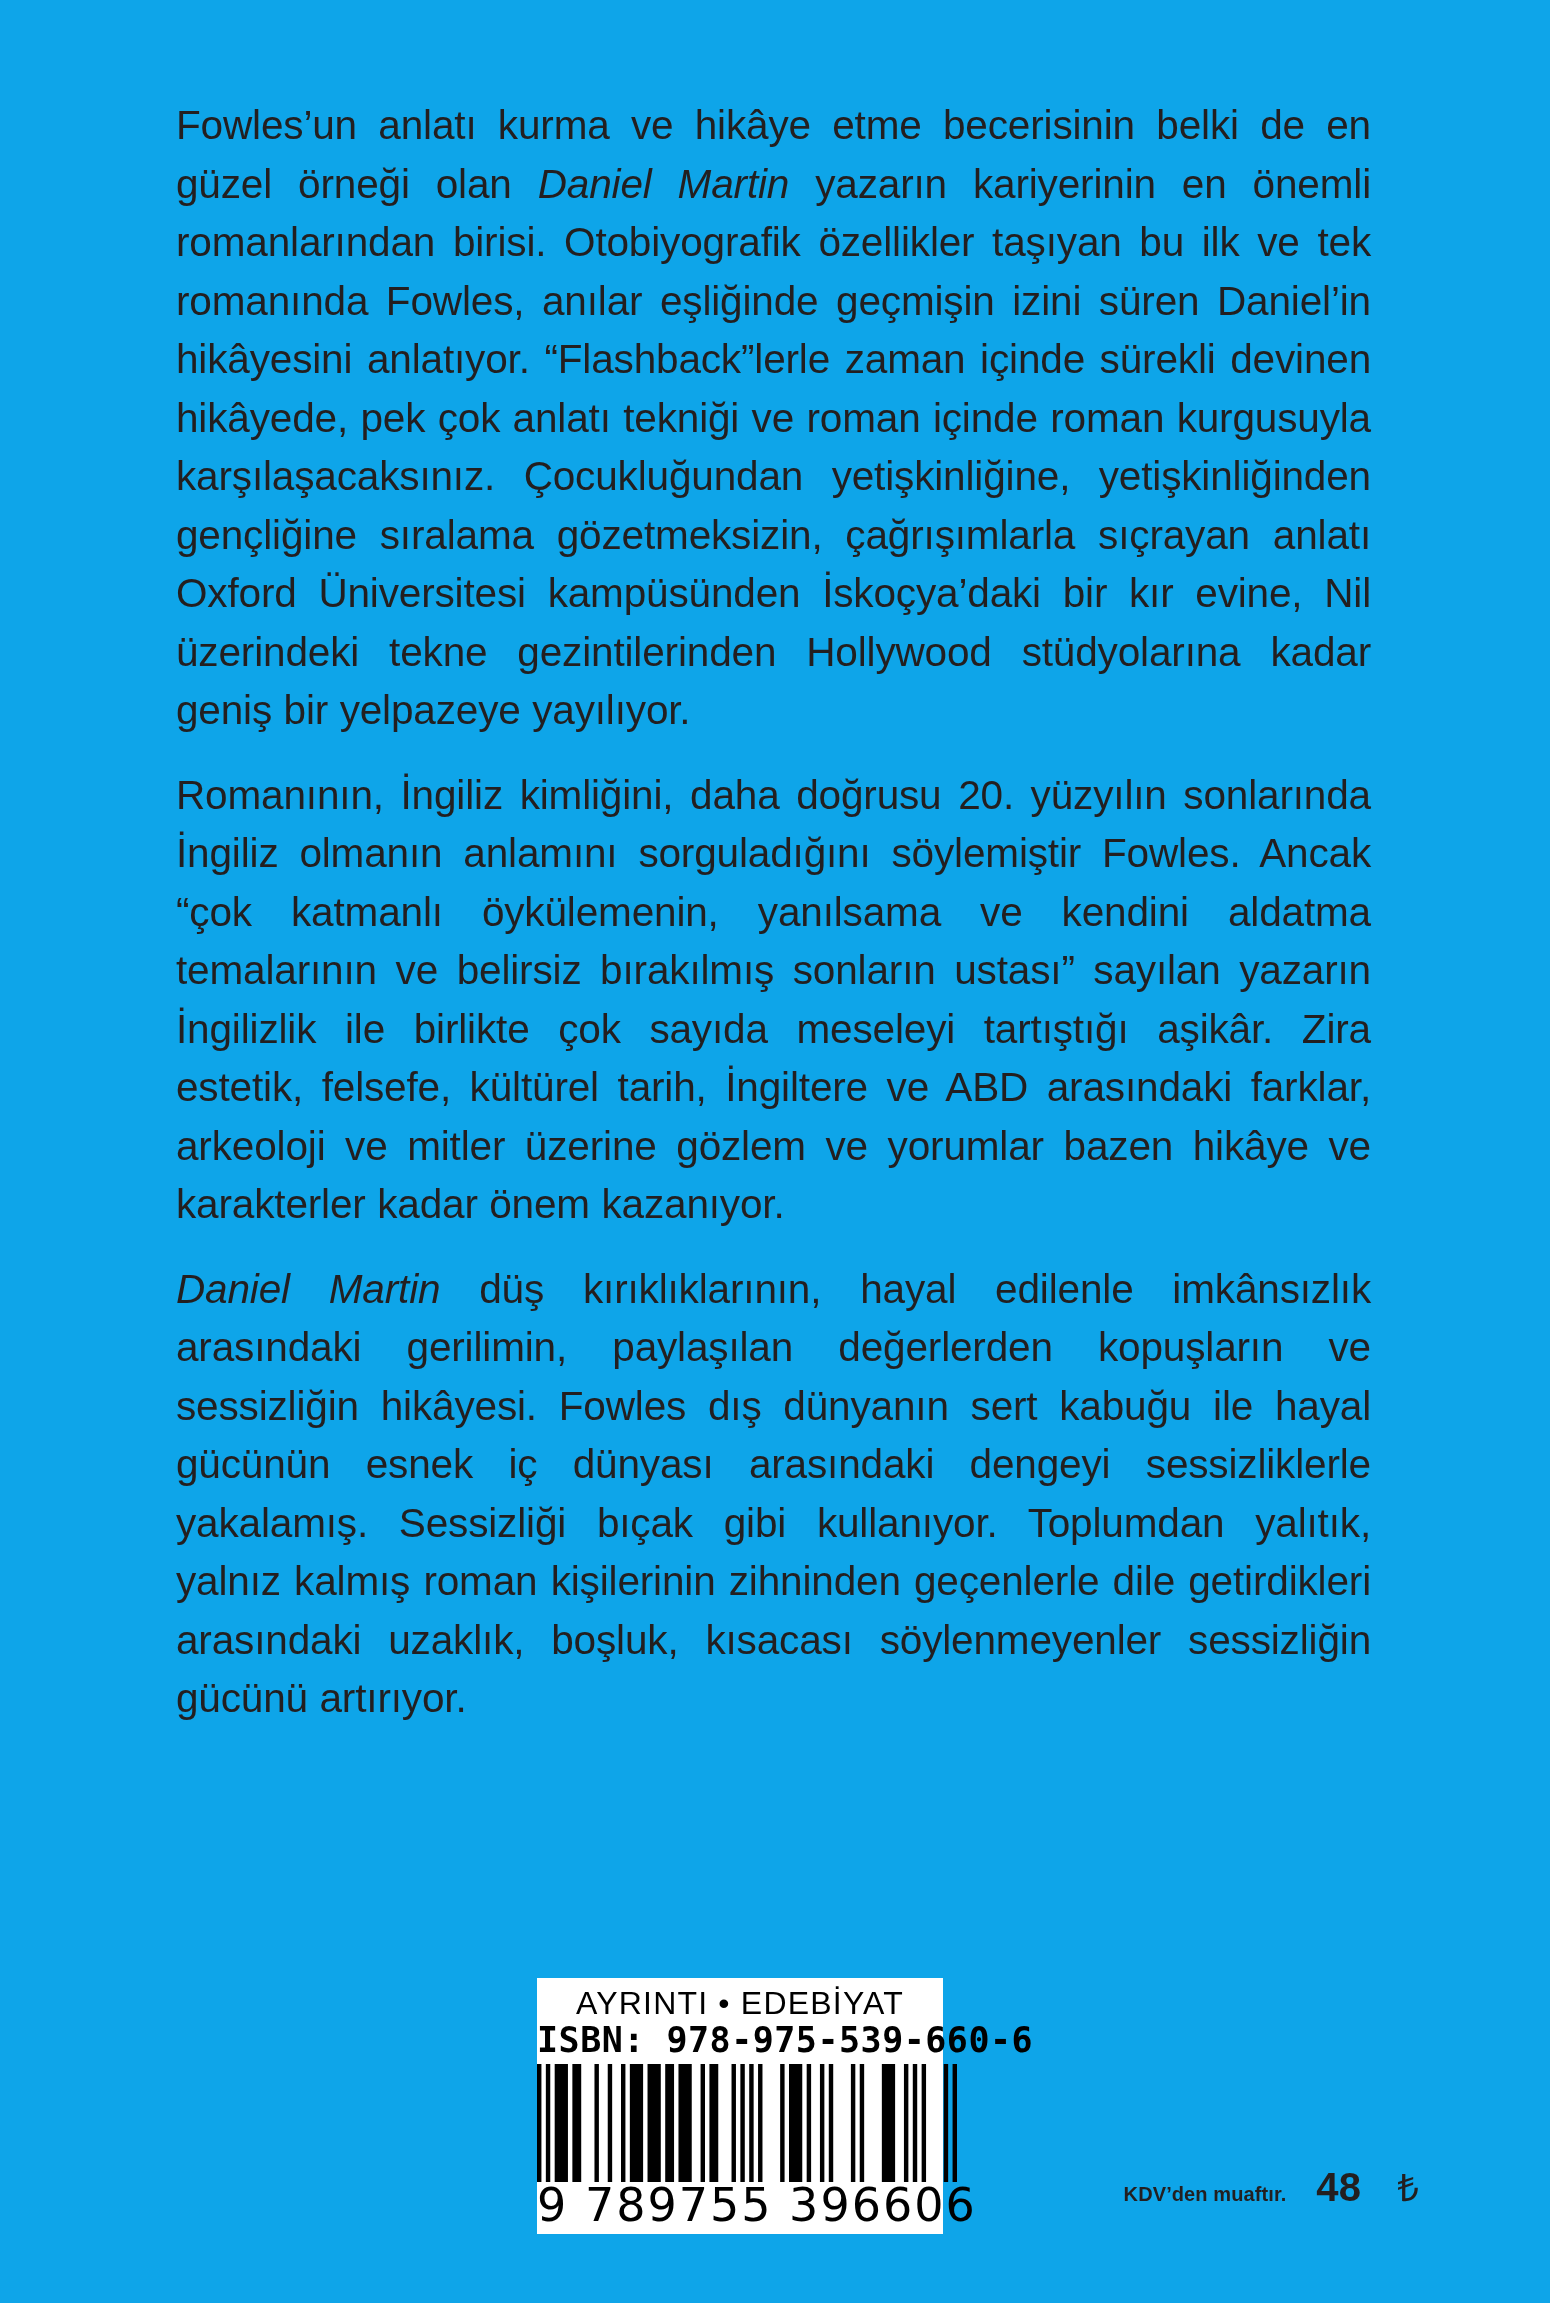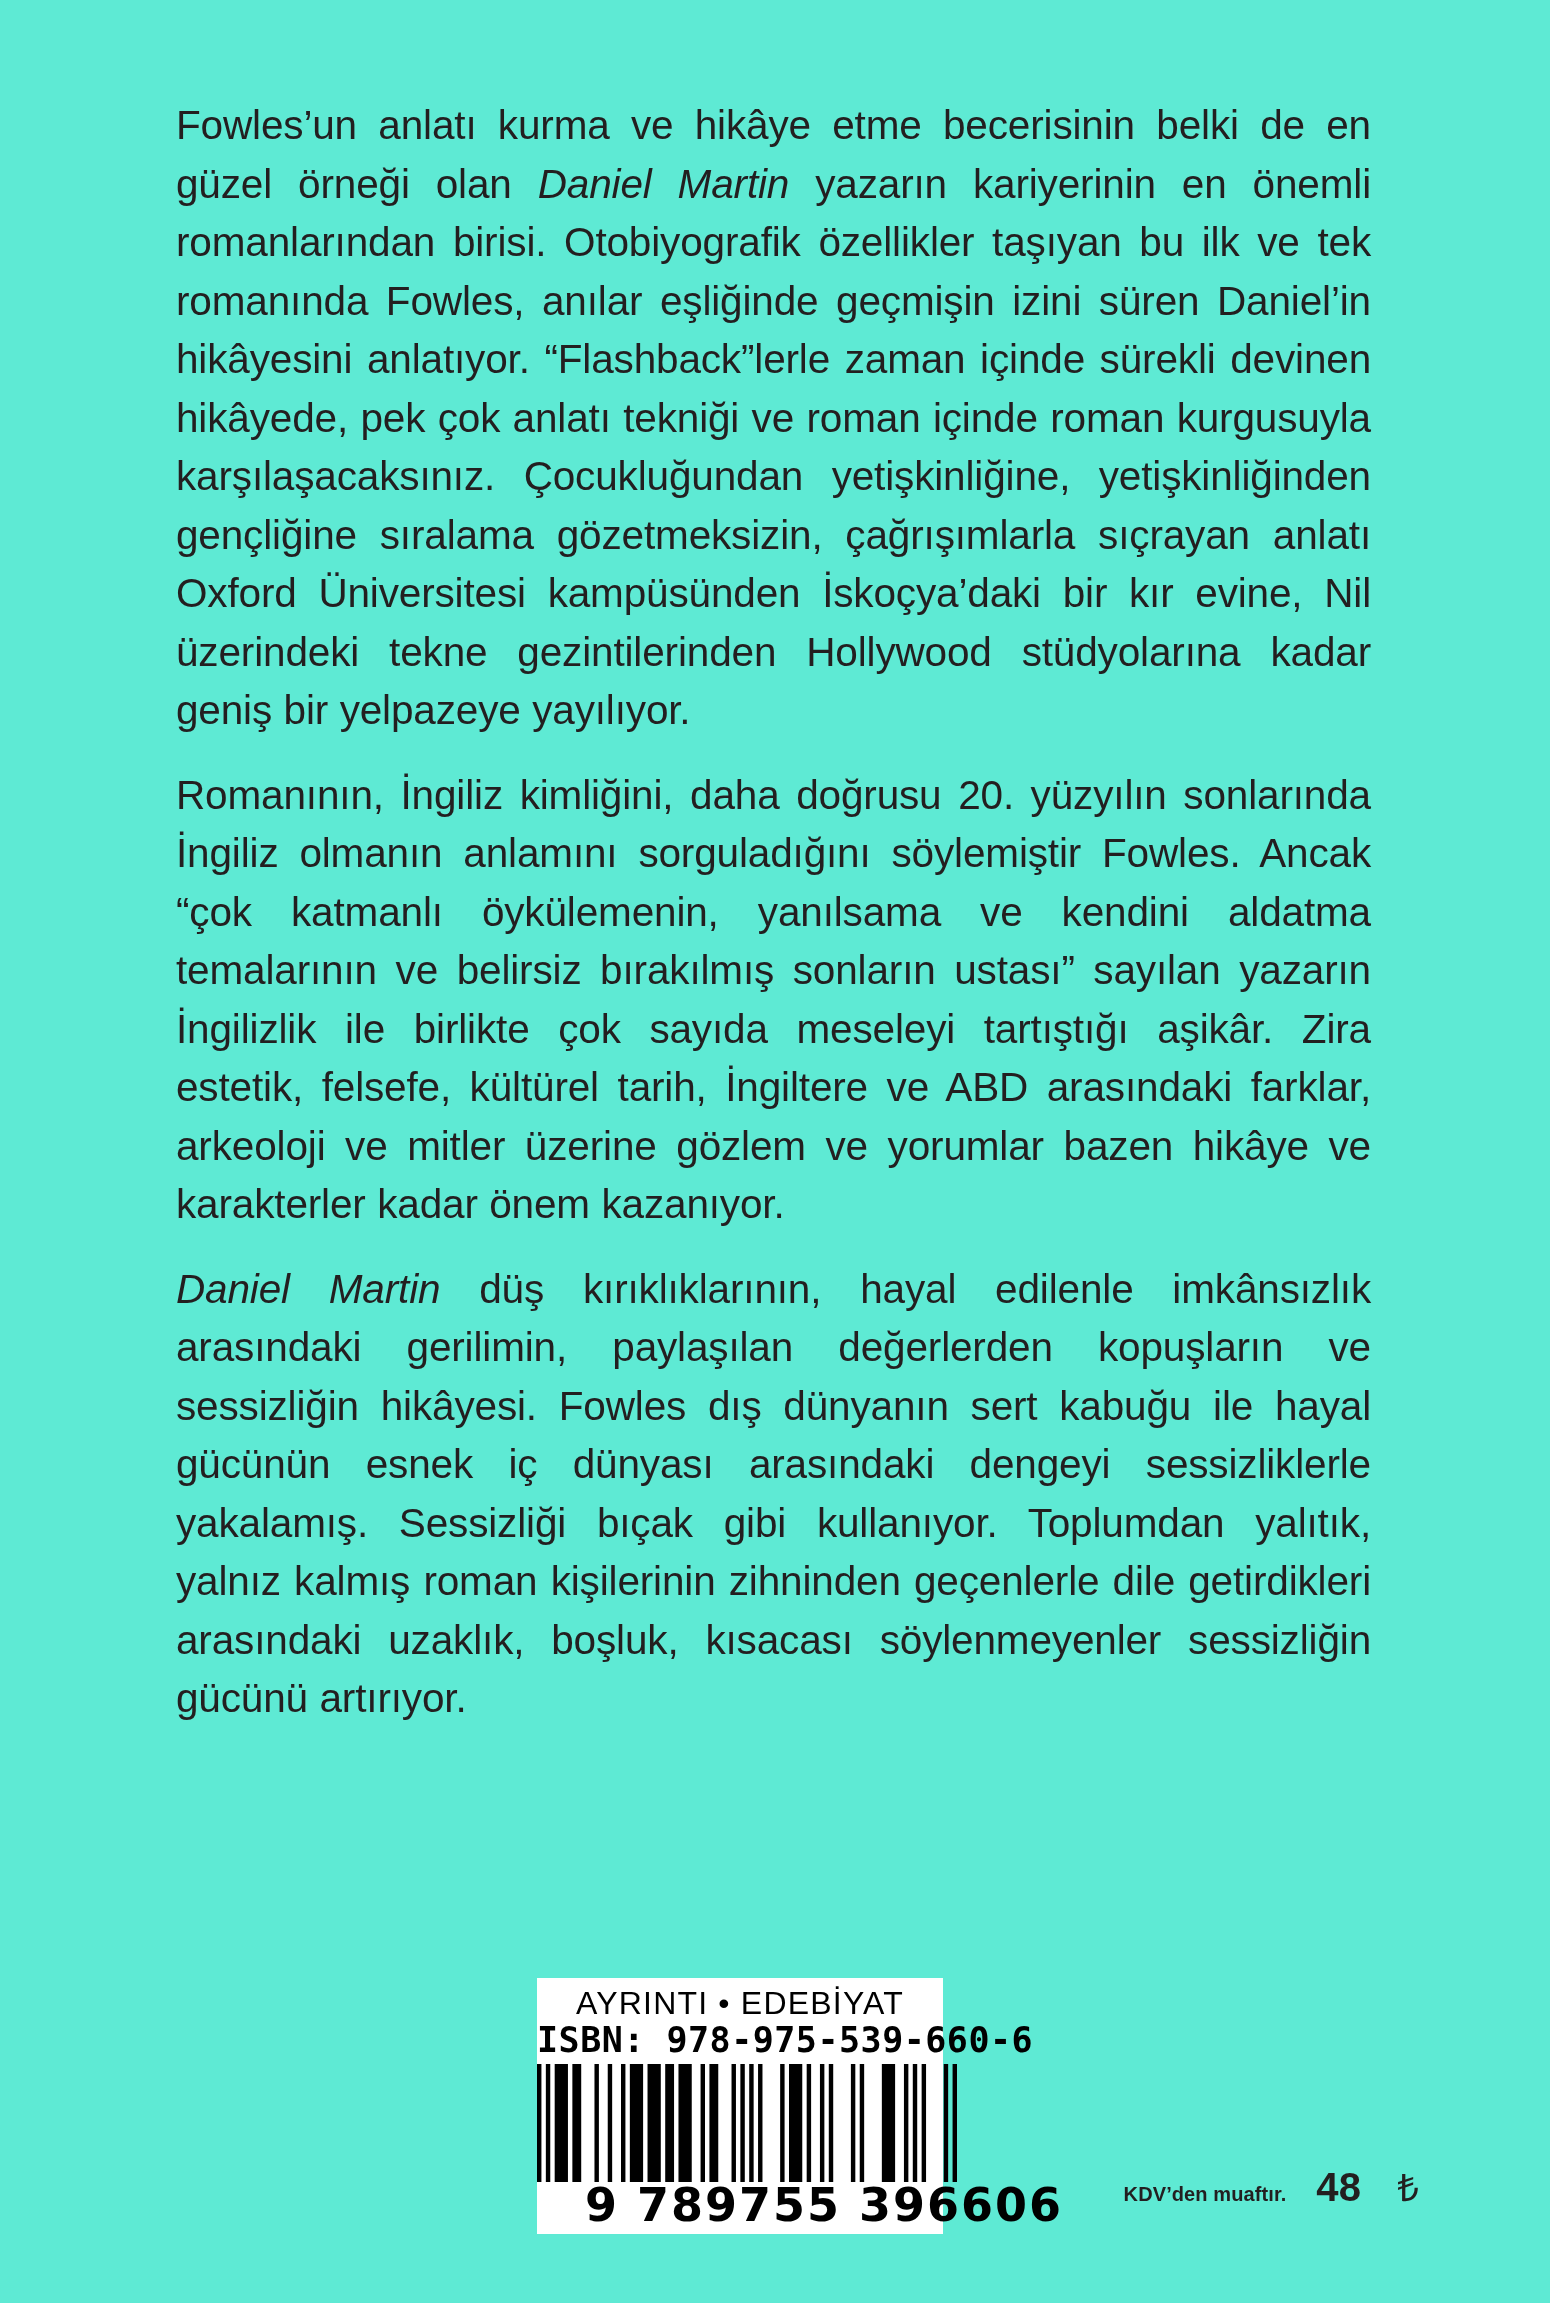--- a/index.html
+++ b/index.html
@@ -13,21 +13,21 @@
     background: #dcc6c4;
     font-family: "Liberation Sans", sans-serif;
     color: #231f20;
     overflow: hidden;
     position: relative;
   }
 
   .cover {
     position: absolute;
     inset: 0;
-    background: #5eead4;
+    background: #0ea5e9;
   }
 
   .blurb {
     position: absolute;
     left: 176px;
     top: 96px;
     width: 1195px;
   }
 
   .para {
@@ -86,22 +86,21 @@
   }
 
   .ean-digits {
     font-family: "DejaVu Sans", sans-serif;
     font-size: 46px;
     line-height: 50px;
     letter-spacing: 2px;
     color: #000;
     white-space: nowrap;
     margin-top: -2px;
-    font-weight: 700;
-    padding-left: 48px;
+    font-weight: 400;
   }
 
   
   .price-row {
     position: absolute;
     right: 131px;
     top: 2160px;
     display: flex;
     align-items: baseline;
     gap: 30px;

